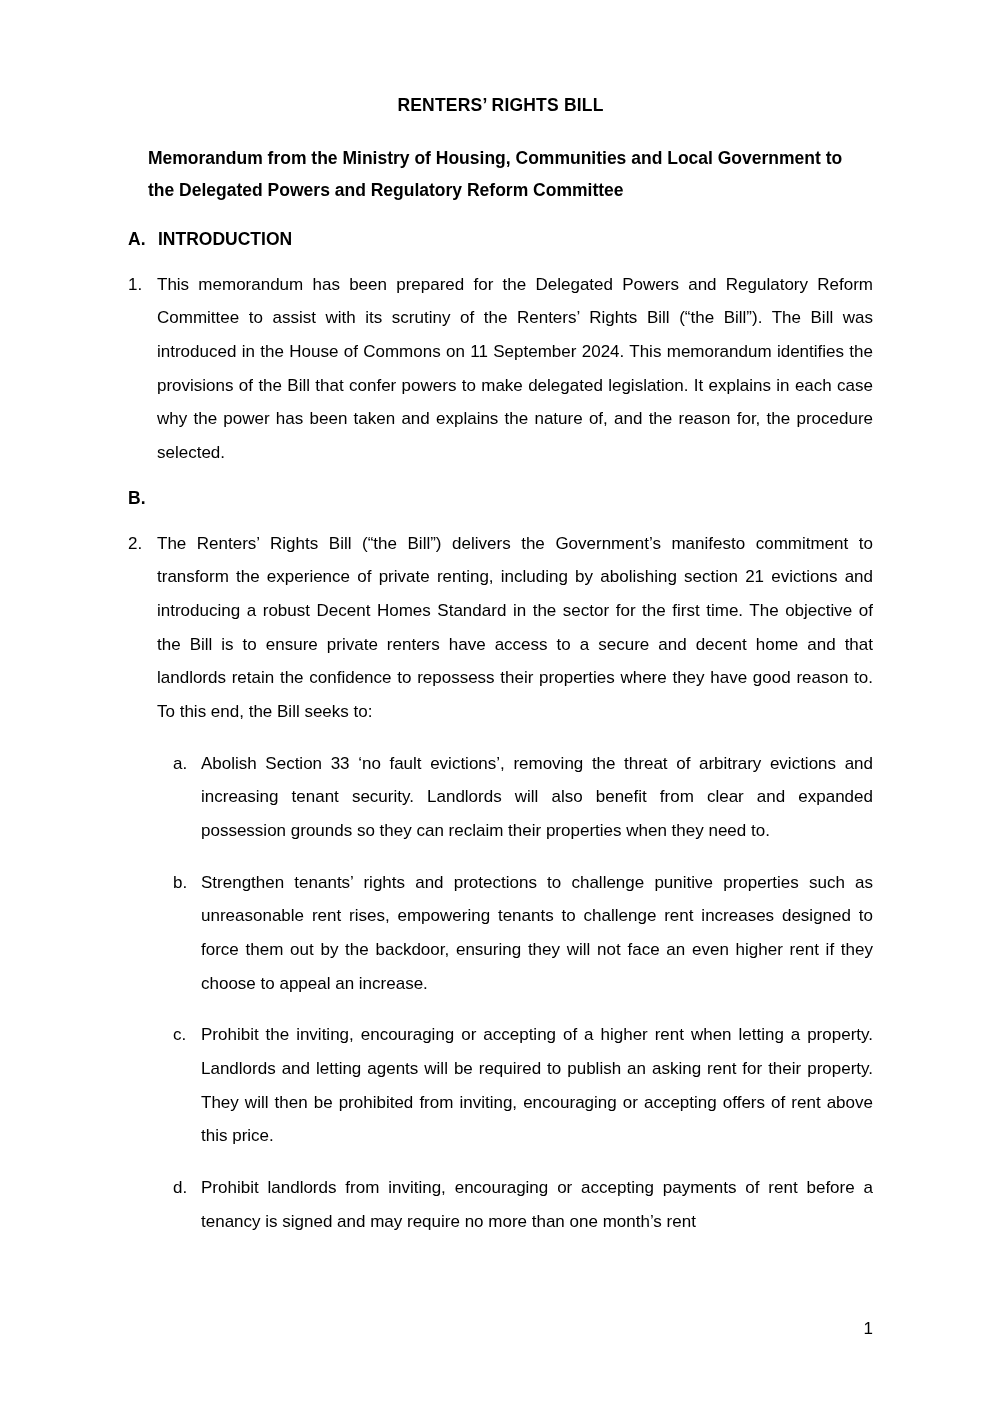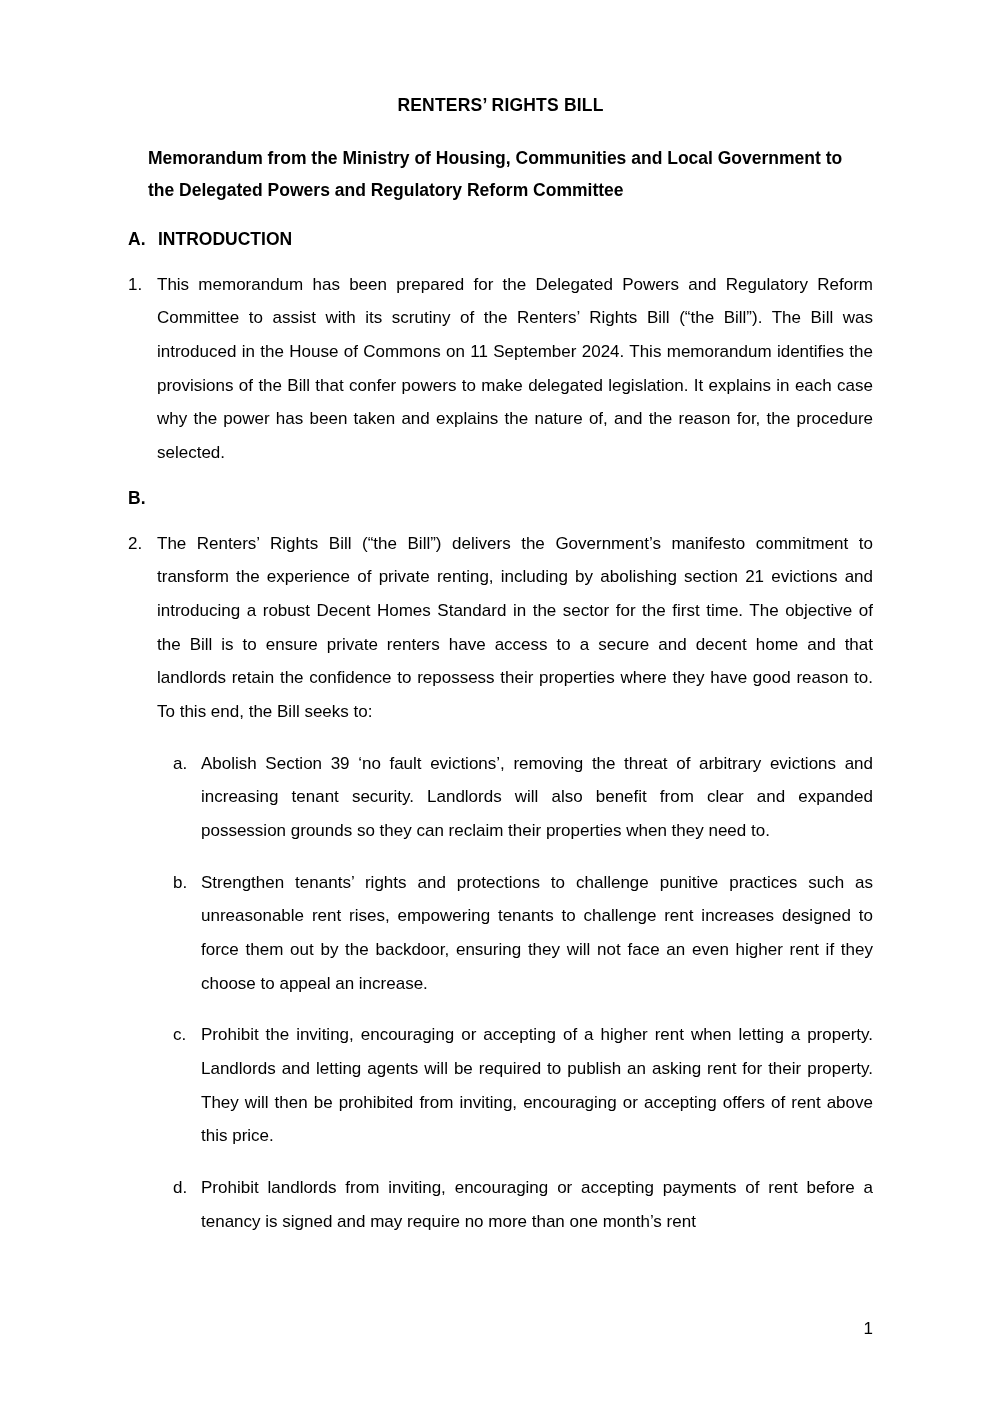--- a/index.html
+++ b/index.html
@@ -114,25 +114,25 @@
   </div>
 
   <div class="numbered-para">
     <span class="num">2.</span>
     <span class="body">The Renters’ Rights Bill (“the Bill”) delivers the Government’s manifesto commitment to transform the experience of private renting, including by abolishing section 21 evictions and introducing a robust Decent Homes Standard in the sector for the first time. The objective of the Bill is to ensure private renters have access to a secure and decent home and that landlords retain the confidence to repossess their properties where they have good reason to. To this end, the Bill seeks to:</span>
   </div>
 
   <div class="sub-list">
     <div class="sub-item">
       <span class="marker">a.</span>
-      <span class="body">Abolish Section 39 ‘no fault evictions’, removing the threat of arbitrary evictions and increasing tenant security. Landlords will also benefit from clear and expanded possession grounds so they can reclaim their properties when they need to.</span>
+      <span class="body">Abolish Section 33 ‘no fault evictions’, removing the threat of arbitrary evictions and increasing tenant security. Landlords will also benefit from clear and expanded possession grounds so they can reclaim their properties when they need to.</span>
     </div>
     <div class="sub-item">
       <span class="marker">b.</span>
-      <span class="body">Strengthen tenants’ rights and protections to challenge punitive practices such as unreasonable rent rises, empowering tenants to challenge rent increases designed to force them out by the backdoor, ensuring they will not face an even higher rent if they choose to appeal an increase.</span>
+      <span class="body">Strengthen tenants’ rights and protections to challenge punitive properties such as unreasonable rent rises, empowering tenants to challenge rent increases designed to force them out by the backdoor, ensuring they will not face an even higher rent if they choose to appeal an increase.</span>
     </div>
     <div class="sub-item">
       <span class="marker">c.</span>
       <span class="body">Prohibit the inviting, encouraging or accepting of a higher rent when letting a property. Landlords and letting agents will be required to publish an asking rent for their property. They will then be prohibited from inviting, encouraging or accepting offers of rent above this price.</span>
     </div>
     <div class="sub-item last-para-partial">
       <span class="marker">d.</span>
       <span class="body">Prohibit landlords from inviting, encouraging or accepting payments of rent before a tenancy is signed and may require no more than one month’s rent</span>
     </div>
   </div>

